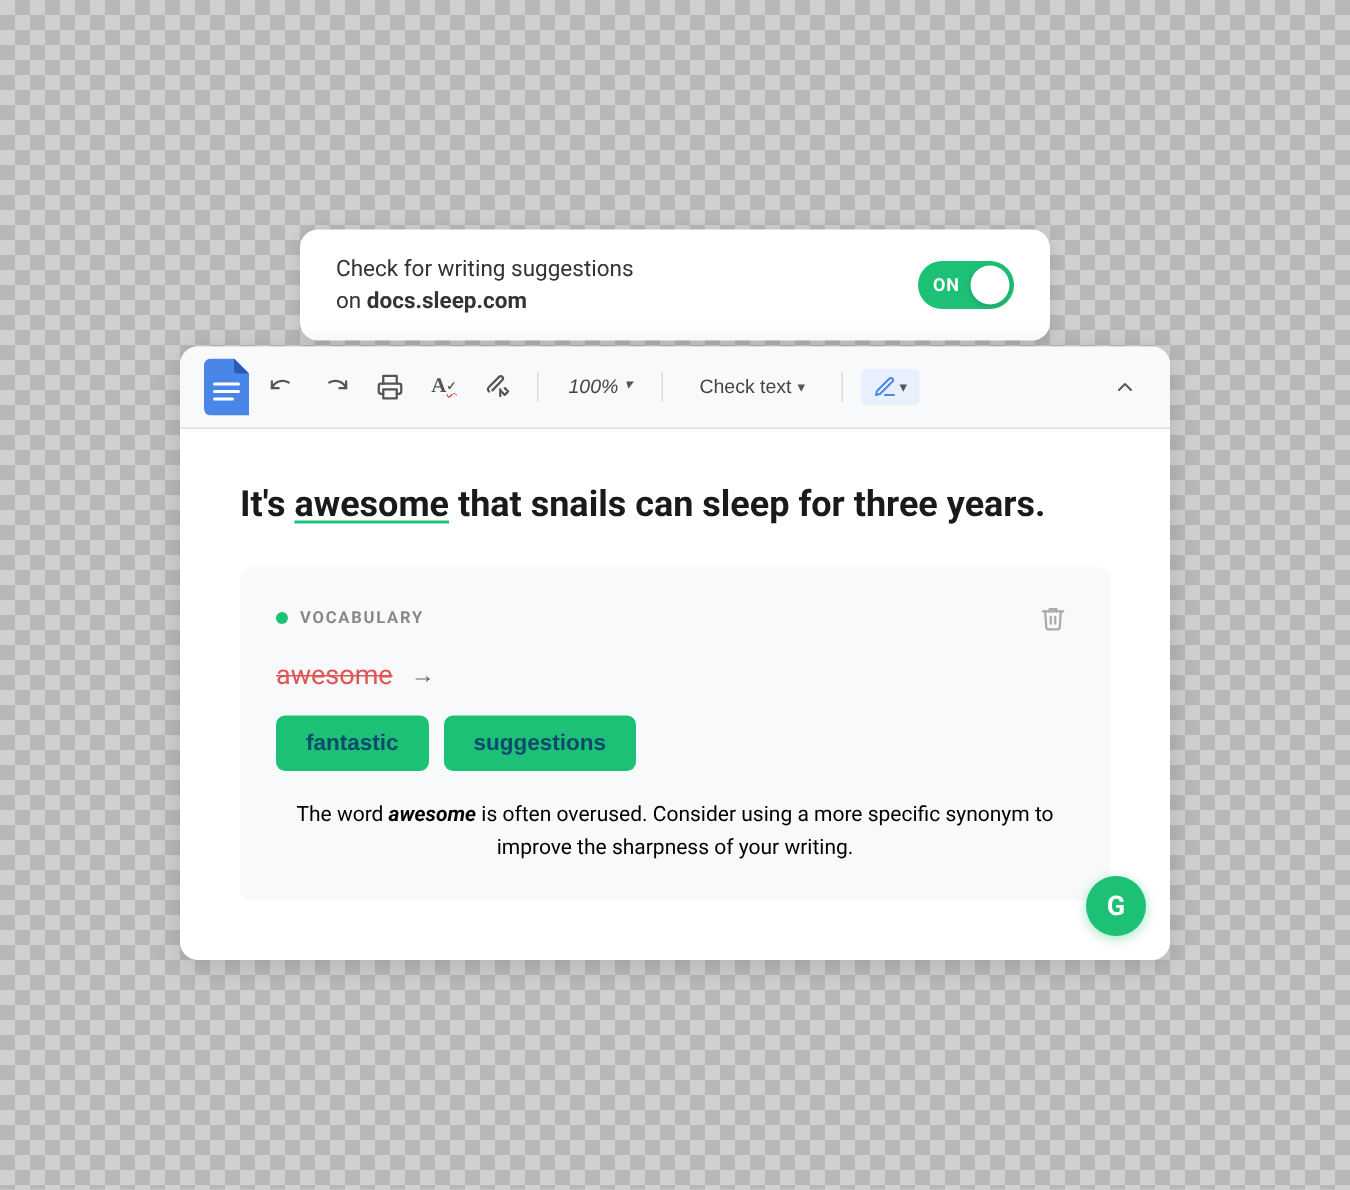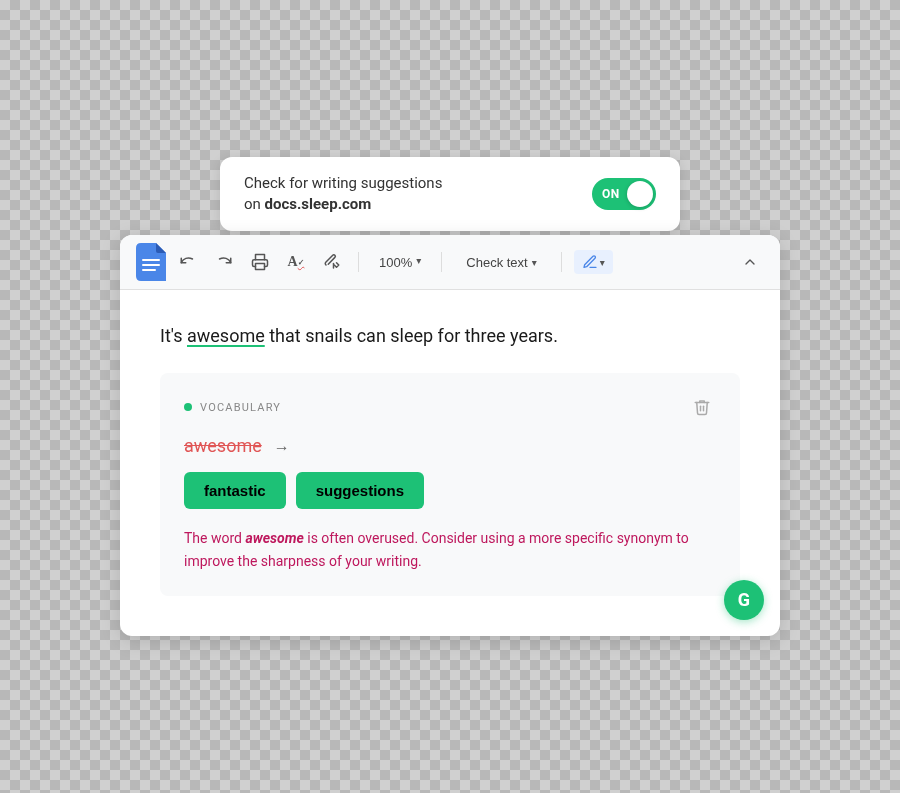--- a/index.html
+++ b/index.html
@@ -30,21 +30,21 @@
     }
 
     
     .notification-bar {
       background: white;
       border-radius: 12px;
       padding: 16px 24px;
       display: flex;
       align-items: center;
       justify-content: space-between;
-      width: 460px;
+      width: 500px;
       margin-bottom: 4px;
       box-shadow: 0 2px 12px rgba(0,0,0,0.12);
     }
 
     .notification-text {
       font-size: 15px;
       color: #333;
       line-height: 1.4;
     }
 
@@ -131,20 +131,21 @@
     .toolbar-zoom {
       display: flex;
       gap: 4px;
       font-size: 13px;
       color: #444;
       cursor: pointer;
       padding: 4px 8px;
       border-radius: 4px;
       border: none;
       background: transparent;
+      font-style: italic;
     }
 
     .toolbar-style {
       display: flex;
       align-items: center;
       gap: 4px;
       font-size: 13px;
       color: #444;
       cursor: pointer;
       padding: 4px 12px;
@@ -167,25 +168,25 @@
       font-size: 10px;
       color: #555;
     }
 
     
     .doc-content {
       padding: 32px 40px 40px 40px;
     }
 
     .doc-sentence {
-      font-size: 18px;
+      font-size: 24px;
       color: #1a1a1a;
       line-height: 1.5;
       margin-bottom: 24px;
-      font-weight: 400;
+      font-weight: 700;
     }
 
     .word-awesome {
       color: #1a1a1a;
       text-decoration: underline;
       text-decoration-color: #1dc176;
       text-decoration-thickness: 2px;
       text-underline-offset: 3px;
     }
 
@@ -202,21 +203,21 @@
       align-items: center;
       justify-content: space-between;
       margin-bottom: 14px;
     }
 
     .vocabulary-label {
       display: flex;
       align-items: center;
       gap: 8px;
       font-size: 11px;
-      font-weight: 400;
+      font-weight: 700;
       color: #888;
       letter-spacing: 1.2px;
       text-transform: uppercase;
     }
 
     .vocab-dot {
       width: 8px;
       height: 8px;
       background: #1dc176;
       border-radius: 50%;
@@ -253,33 +254,34 @@
     }
 
     .suggestion-buttons {
       display: flex;
       gap: 10px;
       margin-bottom: 18px;
     }
 
     .suggestion-btn {
       background: #1dc176;
-      color: #000000;
+      color: #0c4a6e;
       border: none;
       border-radius: 6px;
       padding: 10px 20px;
       font-size: 15px;
       font-weight: 600;
       cursor: pointer;
     }
 
     .suggestion-description {
       font-size: 14px;
-      color: #be185d;
+      color: #000000;
       line-height: 1.6;
+      text-align: center;
     }
 
     .suggestion-description .bold-word {
       font-weight: 700;
       font-style: italic;
     }
 
     
     .grammarly-badge {
       position: absolute;

